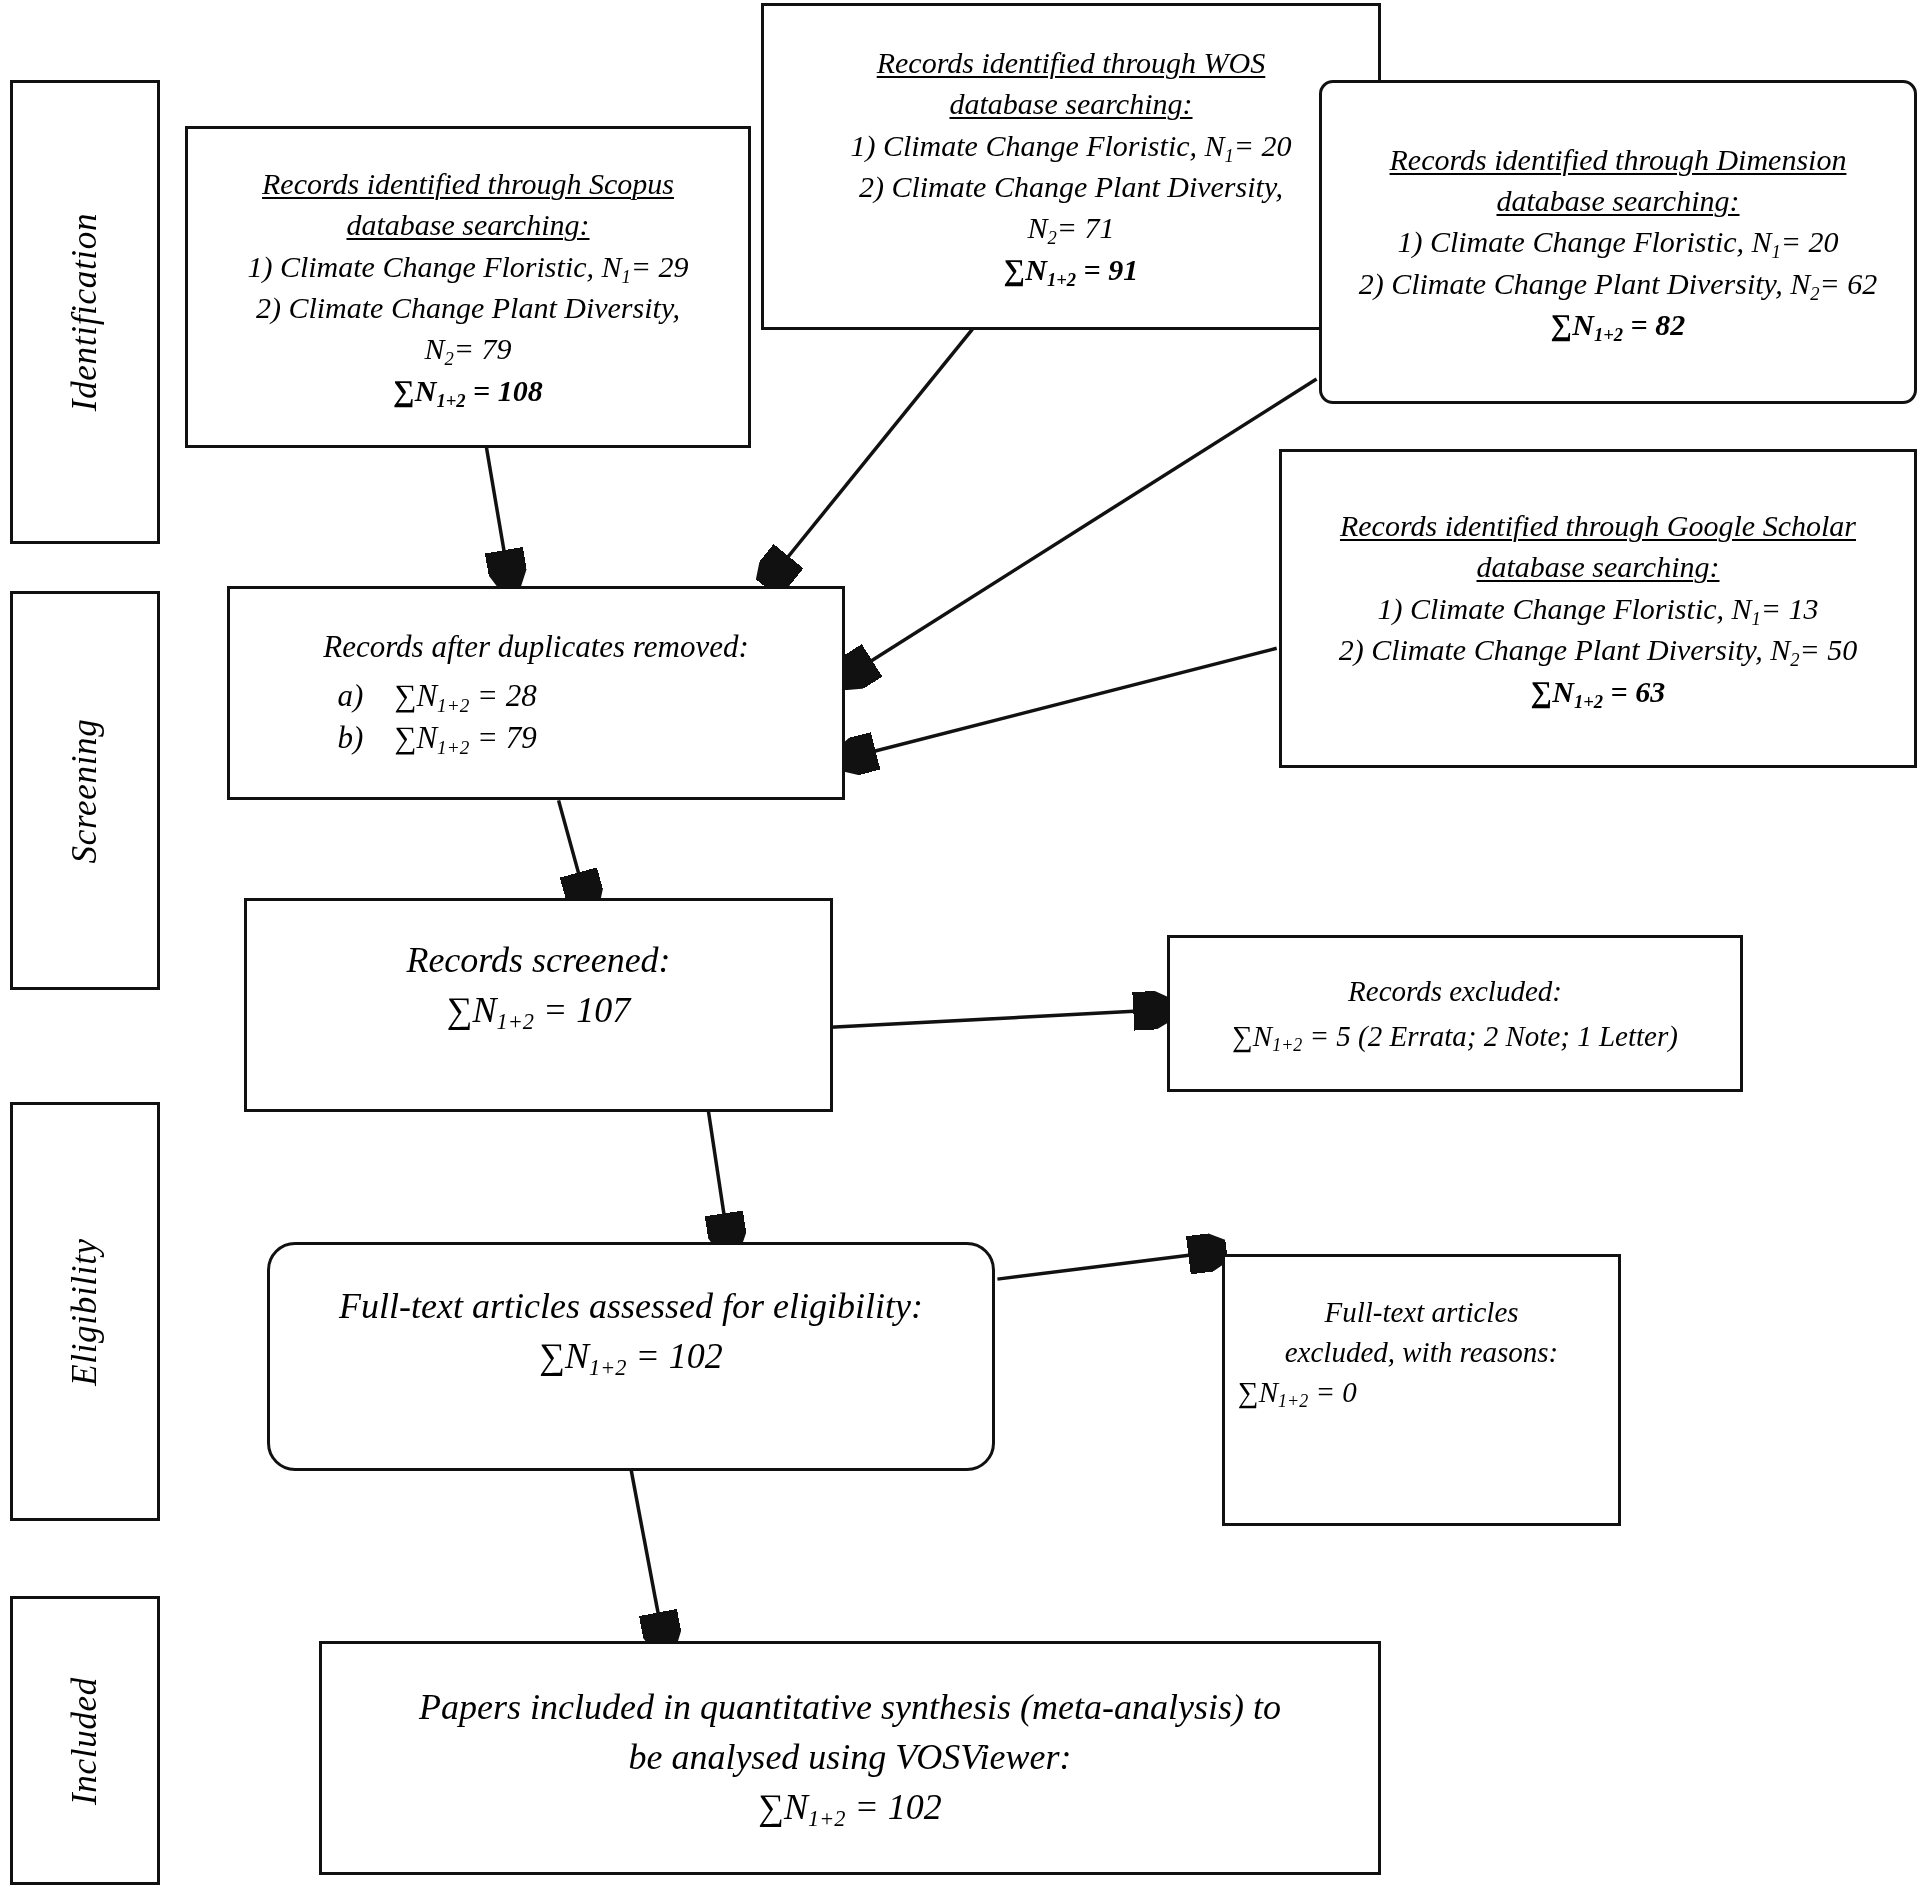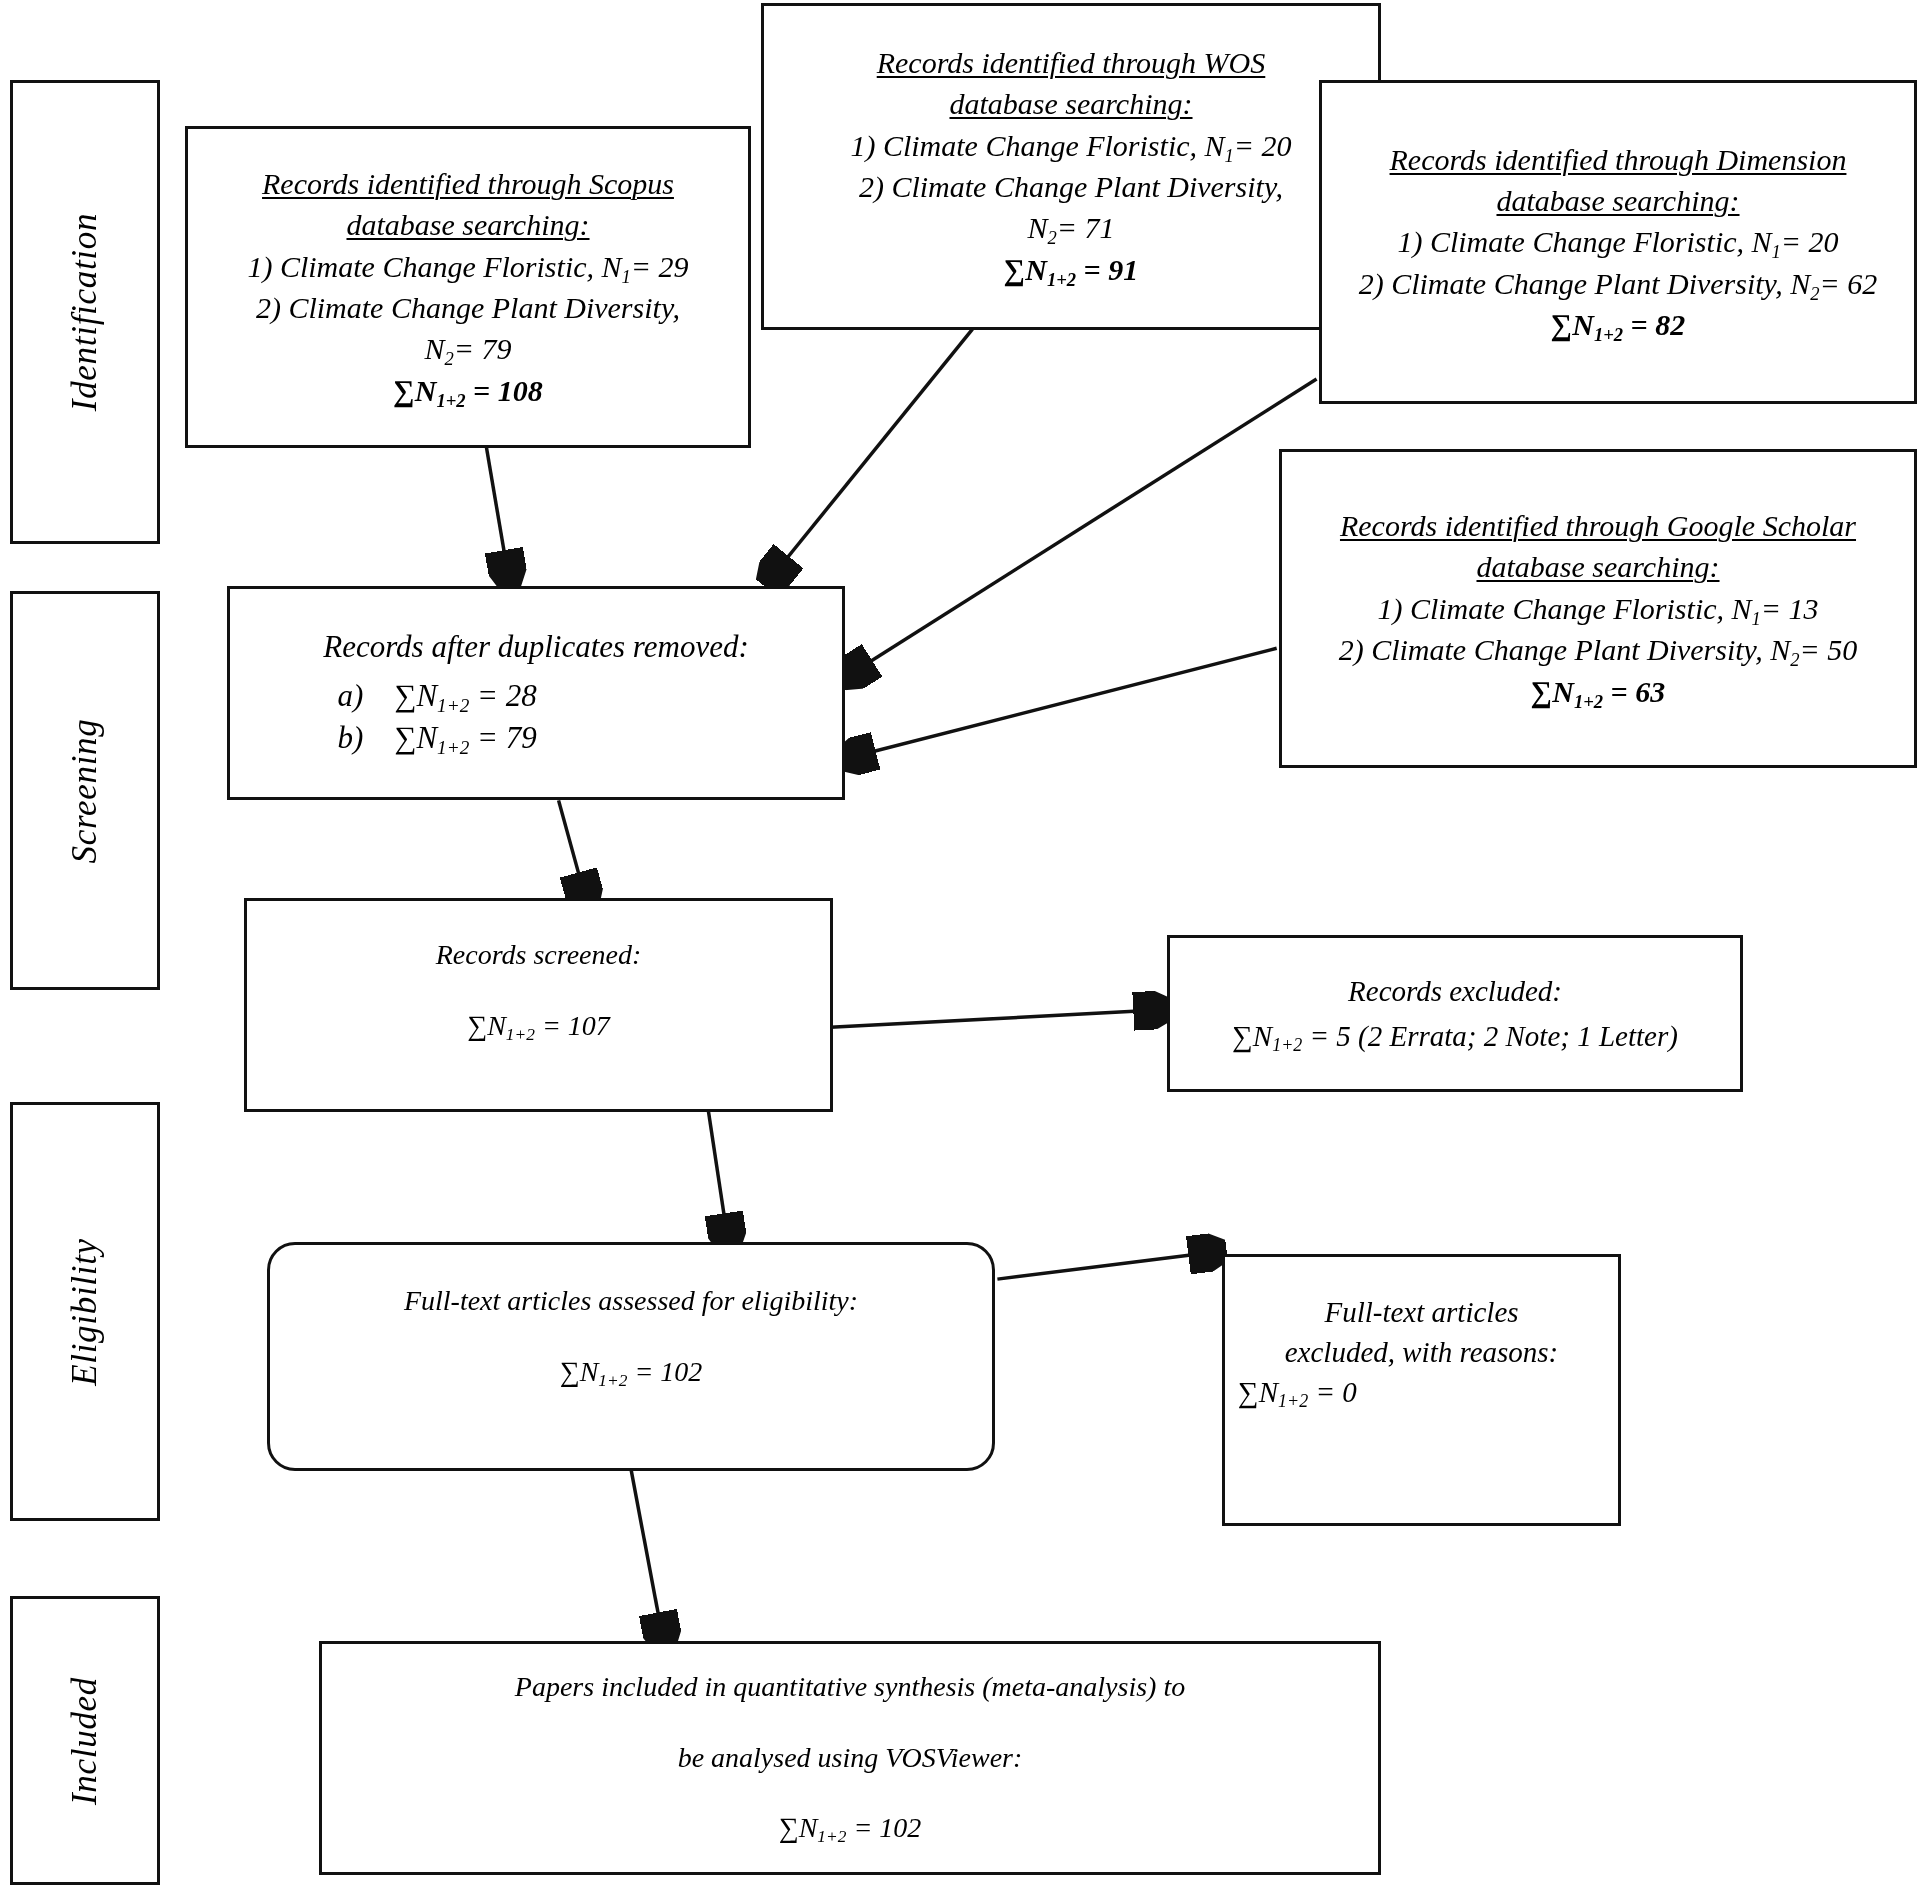--- a/index.html
+++ b/index.html
@@ -72,21 +72,21 @@
   }
   #wires line, #wires path{
     stroke:#111;
     stroke-width:7;
     fill:none;
   }
 
   
   .fs-src{font-size:30px;}
   .fs-dup{font-size:31px;}
-  .fs-mid{font-size:28px;gap:32px;}
+  .fs-mid{font-size:36px;}
   .fs-big{font-size:35px;}
   .fs-sm{font-size:29px;}
 </style>
 </head>
 <body>
 
 <div id="canvas">
 
   <svg id="wires" viewBox="0 0 3862 3808">
     <defs>
@@ -143,21 +143,21 @@
   <div class="box fs-src" style="left:761px; top:2.5px; width:620px; height:327px; padding:0 13px;">
     <span class="ln hdr">Records identified through WOS</span>
     <span class="ln hdr">database searching:</span>
     <span class="ln"><span>1) Climate Change Floristic, N</span><sub>1</sub><span>= 20</span></span>
     <span class="ln">2) Climate Change Plant Diversity,</span>
     <span class="ln"><span>N</span><sub>2</sub><span>= 71</span></span>
     <span class="ln sum"><span>∑N</span><sub>1+2</sub>
           <span>= 91</span></span>
   </div>
 
-  <div class="box fs-src" style="left:1319px; top:80px; width:598px; height:324px; padding:0 11px;">
+  <div class="box fs-src" style="left:1319px; top:80px; width:598px; height:324px; padding:0 11px;border-radius:14px;">
     <span class="ln hdr">Records identified through Dimension</span>
     <span class="ln hdr">database searching:</span>
     <span class="ln"><span>1) Climate Change Floristic, N</span><sub>1</sub><span>= 20</span></span>
     <span class="ln"><span>2) Climate Change Plant Diversity, N</span><sub>2</sub><span>= 62</span></span>
     <span class="ln sum"><span>∑N</span><sub>1+2</sub>
           <span>= 82</span></span>
   </div>
 
   <div class="box fs-src" style="left:1279px; top:449px; width:638px; height:319px; padding:0 11px;">
     <span class="ln hdr">Records identified through Google Scholar</span>

